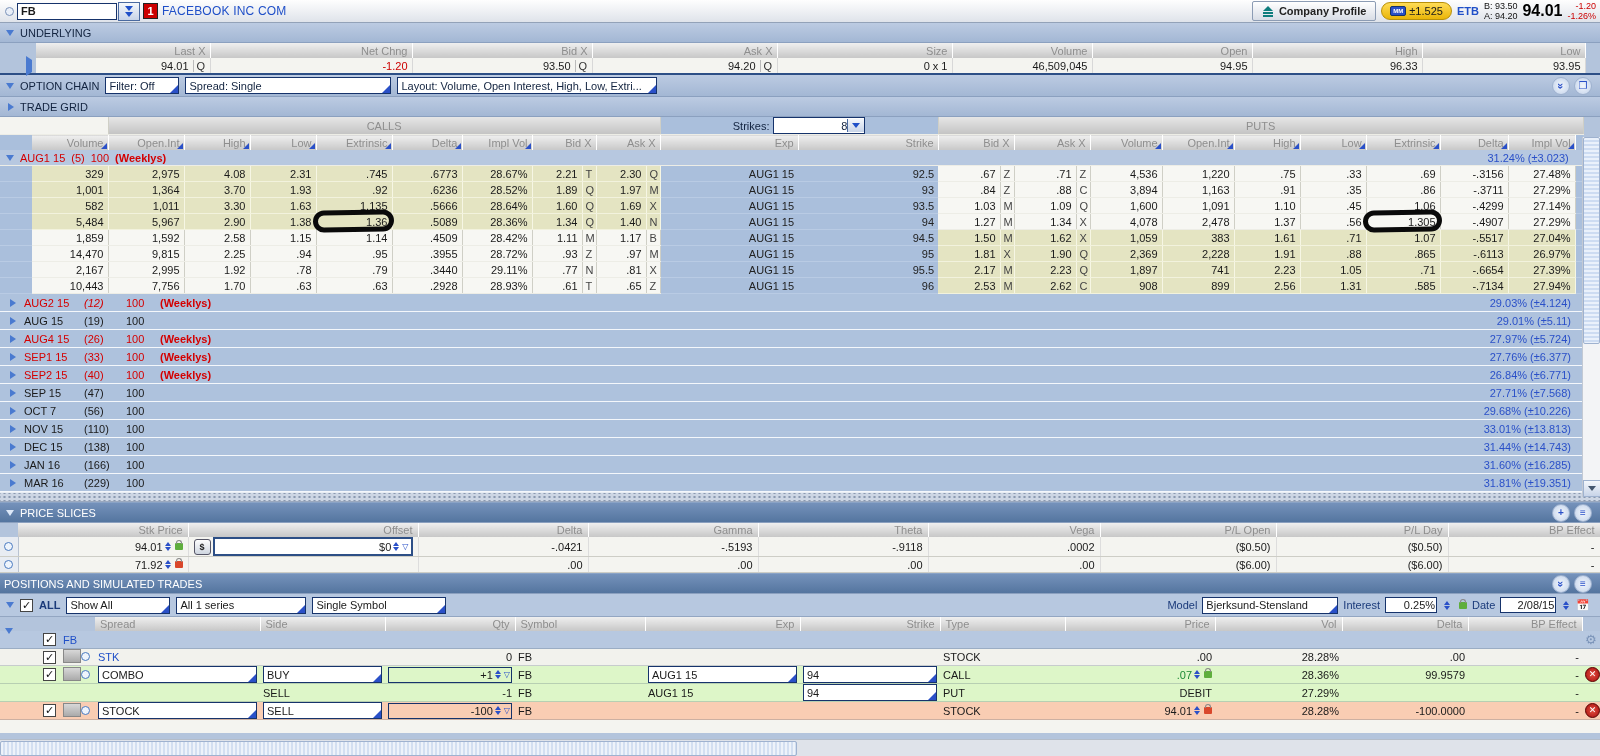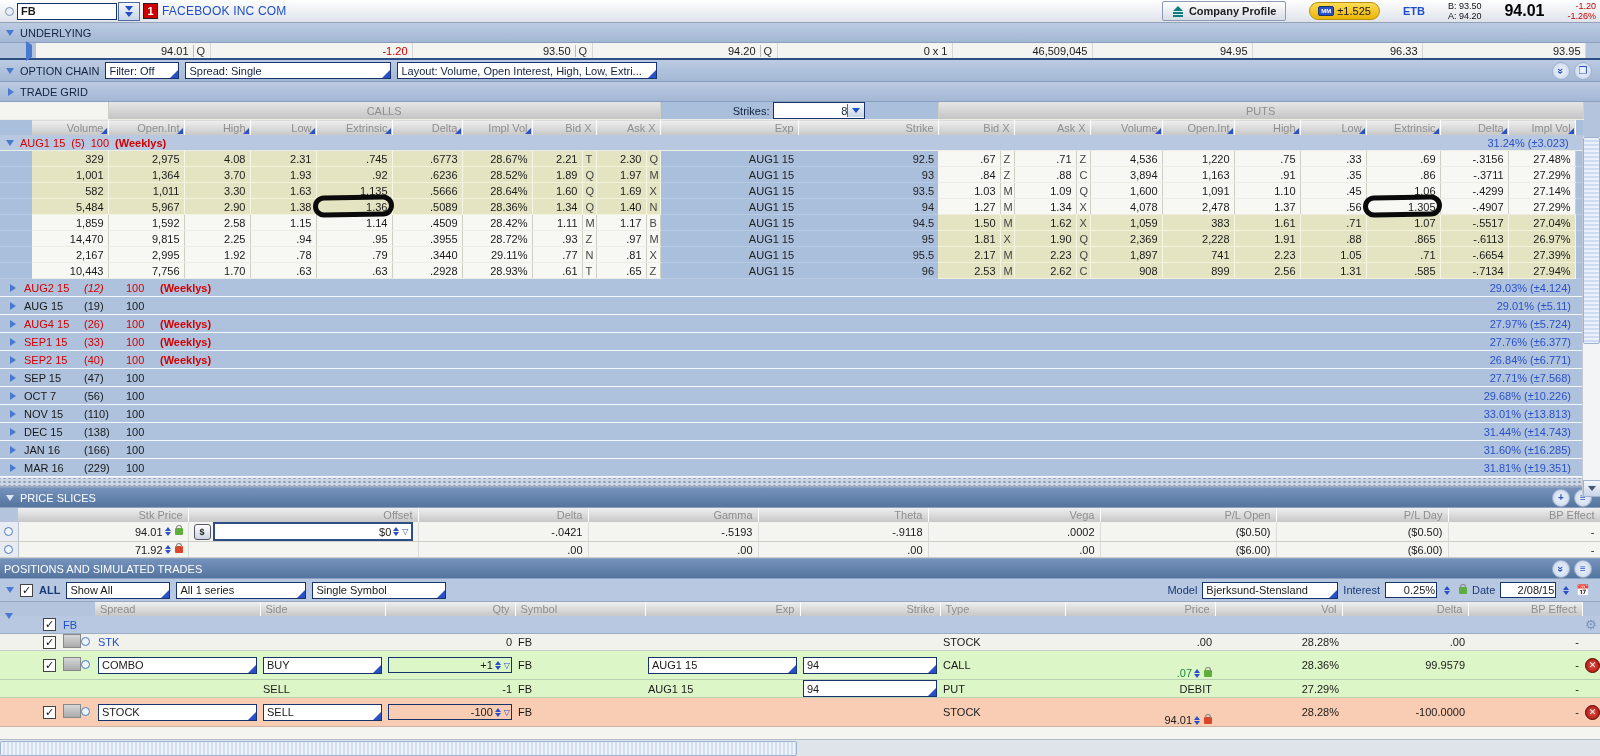--- a/index.html
+++ b/index.html
@@ -12,21 +12,21 @@
           border-bottom:1px solid #93a2b8;padding:0 2px;}
   .dot-ic{width:7px;height:7px;border:1px solid #7a92b8;border-radius:50%;background:#e8eef8;margin:0 3px;}
   .sym-input{width:92px;height:15px;border:1px solid #16336b;background:#fff;font-weight:bold;
              padding:0 3px;display:flex;align-items:center;}
   .sym-btn{width:20px;height:17px;margin-left:1px;background:linear-gradient(#f4f7fb,#c8d4e8);
            border:1px solid #4a6aa0;display:flex;flex-direction:column;align-items:center;justify-content:center;gap:1px;}
   .sym-btn i{width:0;height:0;border-left:4px solid transparent;border-right:4px solid transparent;border-top:5px solid #1f4fc8;}
   .badge1{width:13px;height:14px;background:#cc0000;border:1px solid #222;color:#fff;font-weight:bold;
           display:flex;align-items:center;justify-content:center;margin:0 4px 0 3px;}
   .company{color:#1f4fc8;font-size:12px;letter-spacing:.2px;}
-  .top-right{margin-left:auto;display:flex;align-items:center;gap:23px;}
+  .top-right{margin-left:auto;display:flex;align-items:center;gap:5px;}
   .cp-btn{height:18px;border:1px solid #8c9cb4;border-radius:2px;background:linear-gradient(#ffffff,#d8dde6);
           display:flex;align-items:center;gap:5px;padding:0 9px;font-weight:bold;color:#222;}
   .cp-ic{position:relative;width:12px;height:11px;}
   .cp-ic::before{content:"";position:absolute;left:1px;top:0;border-left:5px solid transparent;border-right:5px solid transparent;border-bottom:5px solid #0e7d7d;}
   .cp-ic::after{content:"";position:absolute;left:1px;top:6px;width:10px;height:2px;background:#0e7d7d;box-shadow:0 3px 0 #0e7d7d;}
   .mm-pill{height:16px;border-radius:9px;border:1px solid #b8900a;background:linear-gradient(#ffdc55,#eab508);
            display:flex;align-items:center;gap:3px;padding:0 8px;color:#1a1a1a;}
   .mm-ic{background:#2a50c8;color:#fff;font-size:6px;font-weight:bold;border-radius:2px;padding:1px 2px;border:1px solid #16336b;}
   .etb{color:#1f4fc8;font-weight:bold;}
   .ba{font-size:9px;line-height:10px;text-align:right;color:#111;}
@@ -155,21 +155,21 @@
   .pos-table th.lead{background:#b3c4dc;border-right:none;}
   .pos-table td{height:15px;padding:0 3px;border-bottom:1px solid rgba(70,90,110,.25);background:#f2f2ed;}
   .pos-table tr.group td{background:#b7c8e0;height:17px;}
   .pos-table tr.green td{background:#ddf6c8;}
   .pos-table tr.salmon td{background:#f9cdb3;}
   .pos-table tr.blank td{background:#f4f4f0;height:13px;border-bottom:none;}
   .pos-table td.r{text-align:right;}
   .pos-table .blue{color:#1f4fc8;}
   .pos-table .greenv{color:#1b8a35;}
   .edbox{height:14px;border:1px solid #16336b;background:inherit;display:flex;align-items:center;justify-content:flex-end;padding:0 1px;}
-  .qtyflex{display:flex;align-items:center;justify-content:flex-end;margin-top:16px;}
+  .qtyflex{display:flex;align-items:center;justify-content:flex-end;}
 
   .hscroll{position:absolute;left:0;bottom:0;width:1600px;height:16px;background:#dfe3ea;border-top:1px solid #b3bcc9;}
   .hthumb{position:absolute;left:0;top:1px;width:795px;height:13px;border:1px solid #9fb2cf;border-radius:2px;
           background:repeating-linear-gradient(90deg,#eef3fa 0 2px,#d3dff1 2px 4px);}
 </style>
 </head>
 <body>
 
 <div class="app">
 
@@ -218,20 +218,33 @@
         <col style="width:180px">
         <col style="width:185px">
         <col style="width:175px">
         <col style="width:140px">
         <col style="width:160px">
         <col style="width:170px">
         <col style="width:163px">
         <col style="width:15px">
       </colgroup>
     <tbody>
+        <tr>
+      <th class="gut"></th>
+      <th>Last X</th>
+      <th>Net Chng</th>
+      <th>Bid X</th>
+      <th>Ask X</th>
+      <th>Size</th>
+      <th>Volume</th>
+      <th>Open</th>
+      <th>High</th>
+      <th>Low</th>
+      <th class="gut"></th>
+    </tr>
     <tr>
       <td class="gut"><span class="tri-r"></span></td>
       <td style="padding:0">
             <div class="valx">
               <span class="v">94.01</span>
               <span class="x">Q</span>
             </div>
           </td>
       <td class="red">-1.20</td>
       <td style="padding:0">

